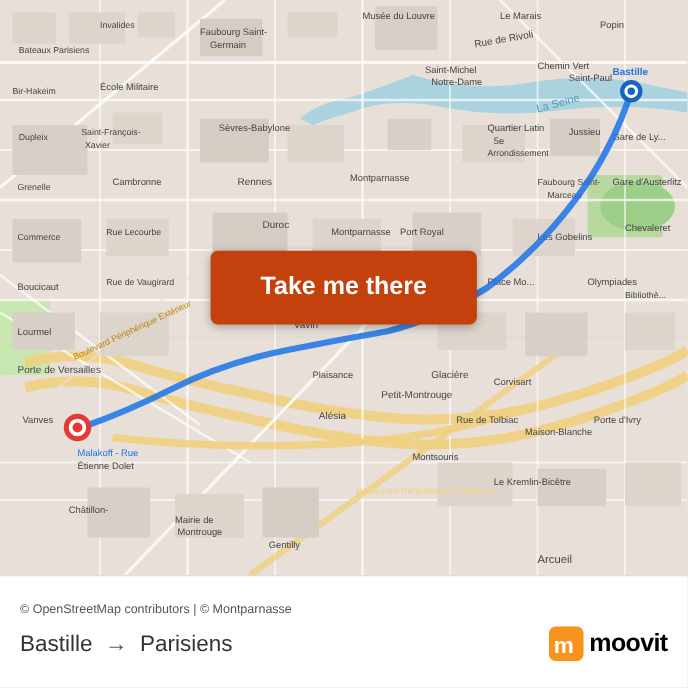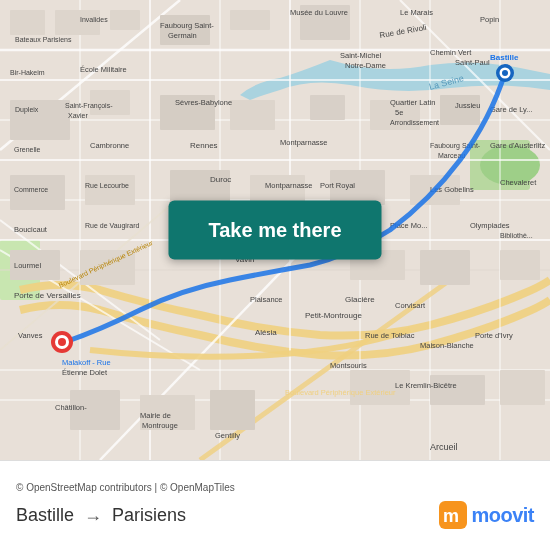--- a/index.html
+++ b/index.html
@@ -28,21 +28,21 @@
       width: 100%;
       height: 100%;
     }
 
     
     #take-me-there-btn {
       position: absolute;
       top: 50%;
       left: 50%;
       transform: translate(-50%, -50%);
-      background-color: #0f766e;
+      background-color: #c2410c;
       color: white;
       border: none;
       border-radius: 6px;
       padding: 18px 40px;
       font-size: 20px;
       font-weight: bold;
       cursor: pointer;
       white-space: nowrap;
       box-shadow: 0 2px 8px rgba(0,0,0,0.3);
       z-index: 10;
@@ -89,21 +89,21 @@
     #moovit-logo {
       margin-left: auto;
       display: flex;
       align-items: center;
       gap: 4px;
     }
 
     #moovit-text {
       font-size: 20px;
       font-weight: bold;
-      color: #3b82f6;
+      color: #000000;
       letter-spacing: -0.5px;
     }
   </style>
 </head>
 <body>
 
 <div id="map-container">
 
   <svg id="map-svg" viewBox="0 0 550 460" xmlns="http://www.w3.org/2000/svg">
 
@@ -285,21 +285,21 @@
     <circle cx="505" cy="73" r="5.5" fill="white"></circle>
     <circle cx="505" cy="73" r="3" fill="#1565c0"></circle>
 
   </svg>
 
   <button id="take-me-there-btn">Take me there</button>
 
 </div>
 
 <div id="bottom-bar">
-  <div id="attribution">© OpenStreetMap contributors | © OpenMapTiles</div>
+  <div id="attribution">© OpenStreetMap contributors | © Montparnasse</div>
   <div id="route-info">
     <span class="route-label">Bastille</span>
     <span class="route-arrow">→</span>
     <span class="route-label">Parisiens</span>
     <div id="moovit-logo">
 
       <svg width="28" height="28" viewBox="0 0 28 28">
         <rect width="28" height="28" rx="6" fill="#f7941d"></rect>
         <text x="4" y="21" font-size="18" font-weight="bold" fill="white" font-family="Arial">m</text>
       </svg>

